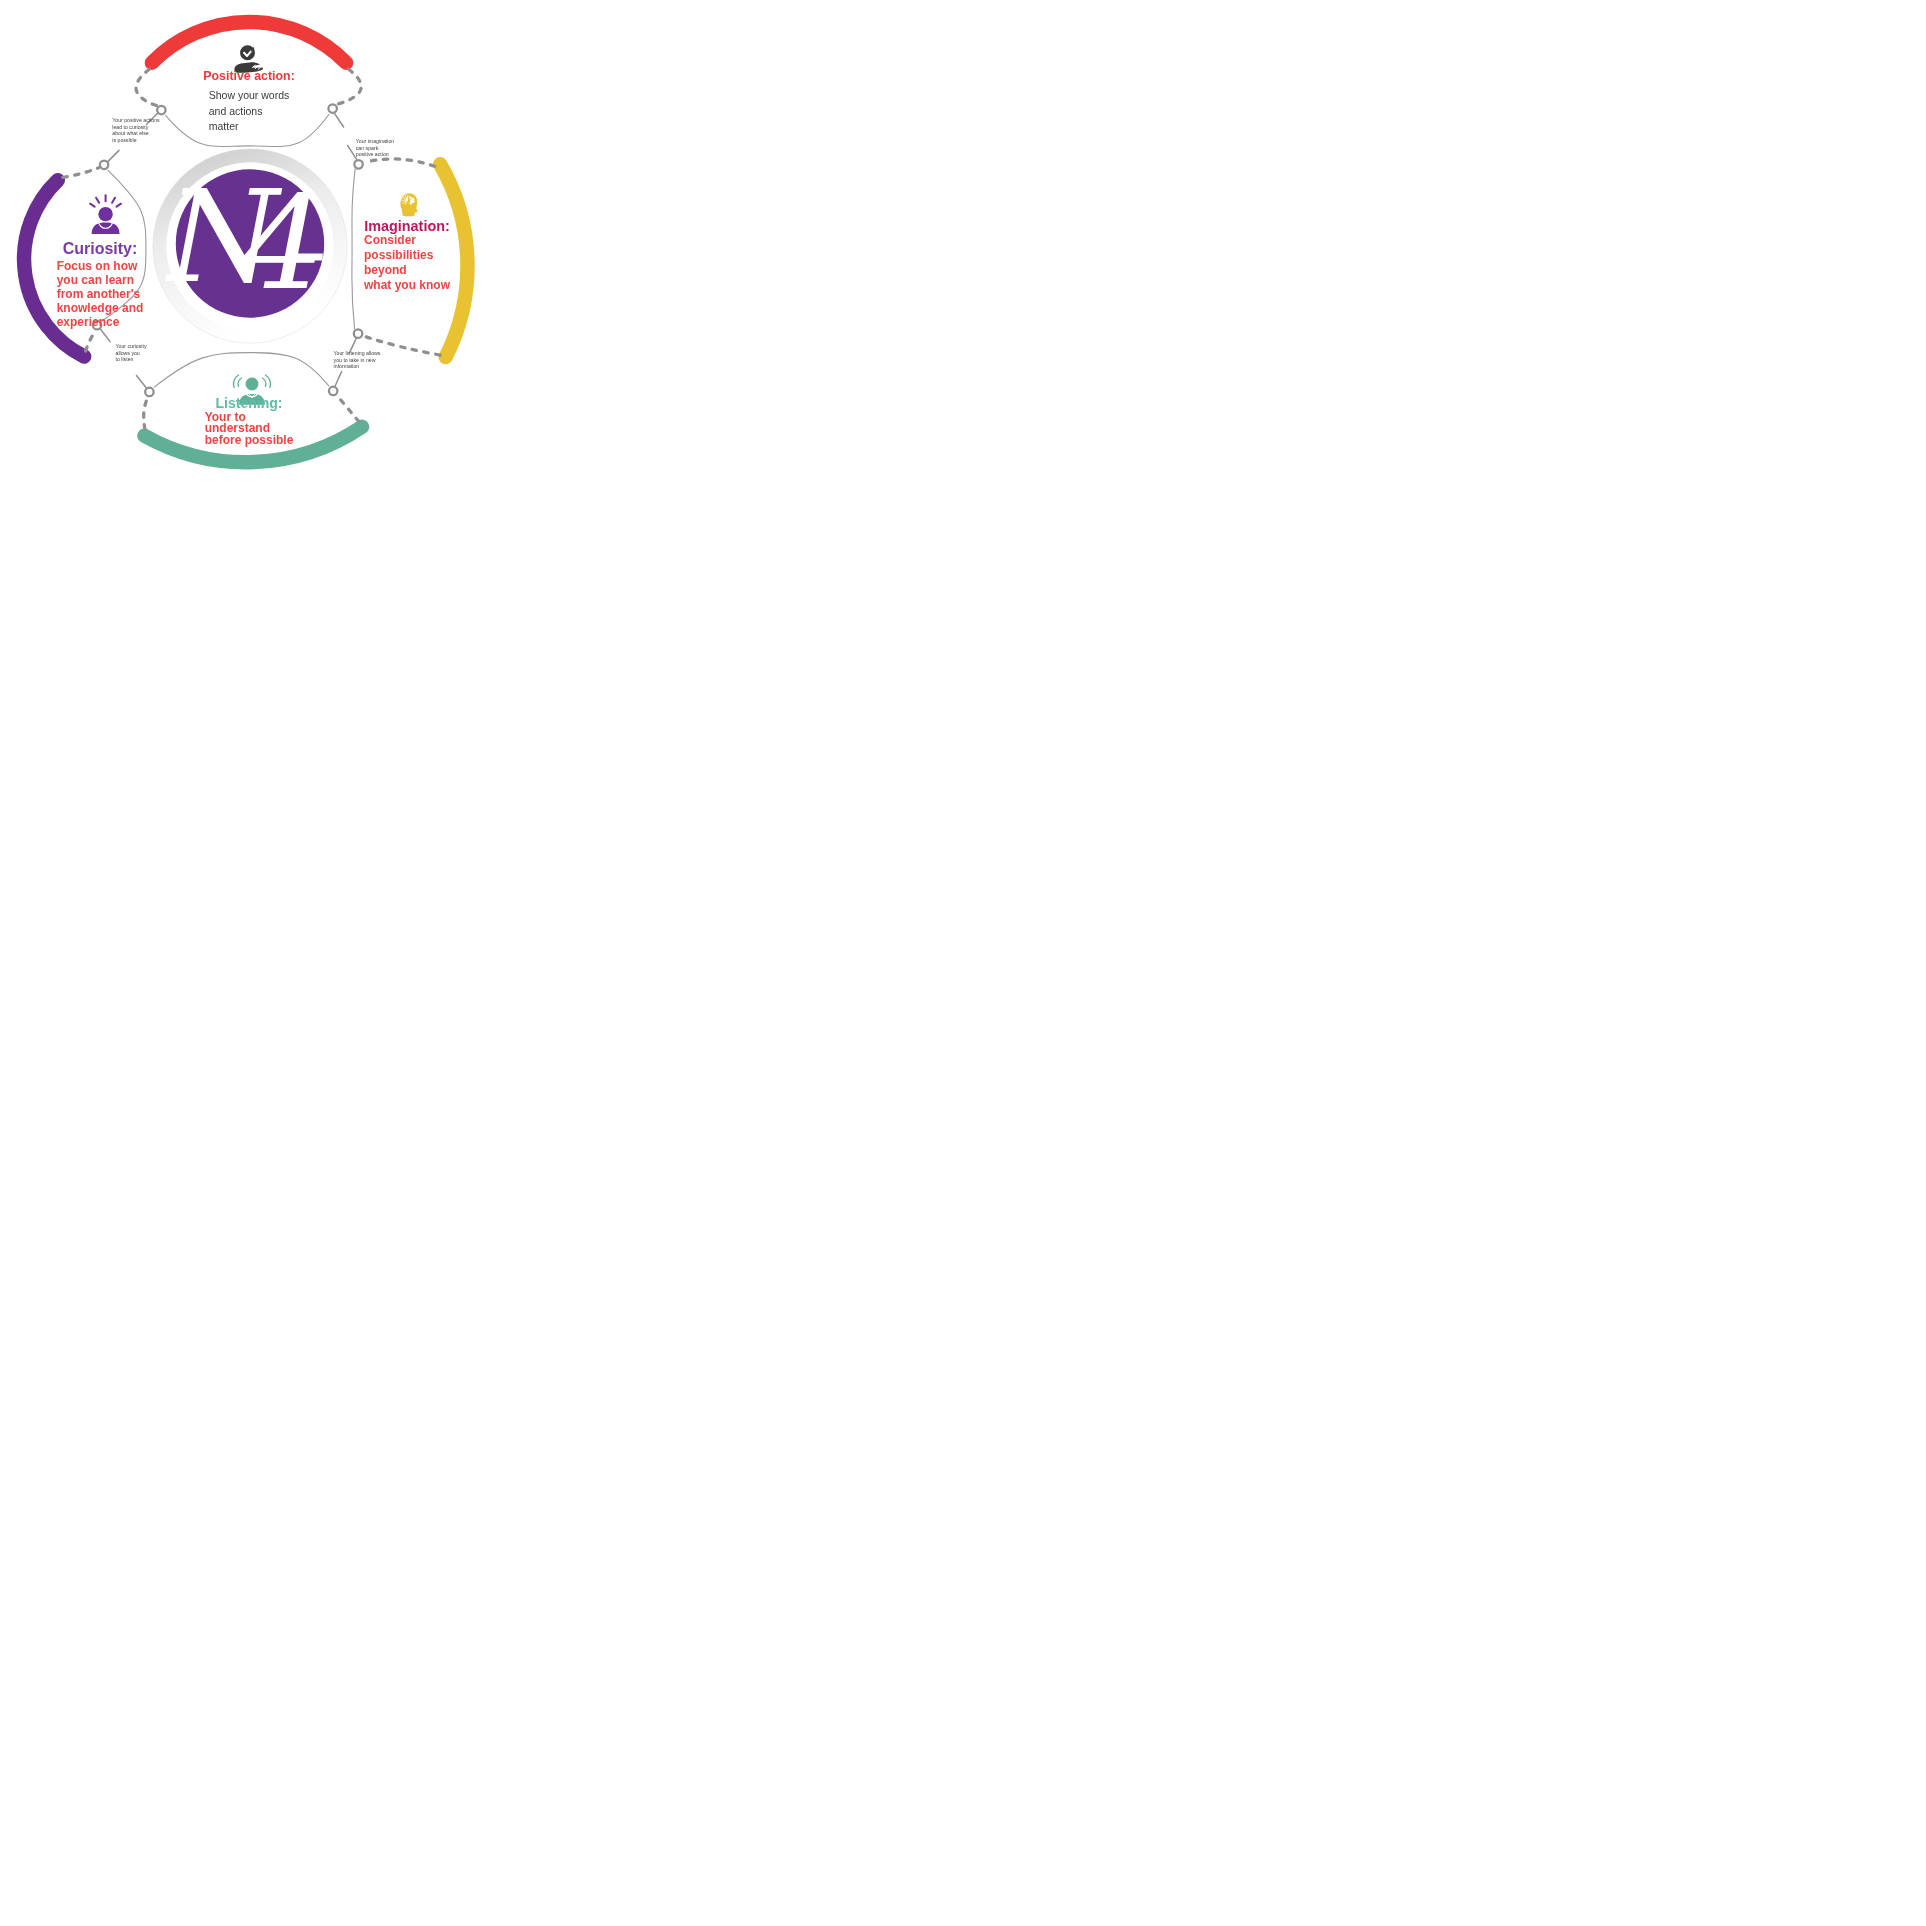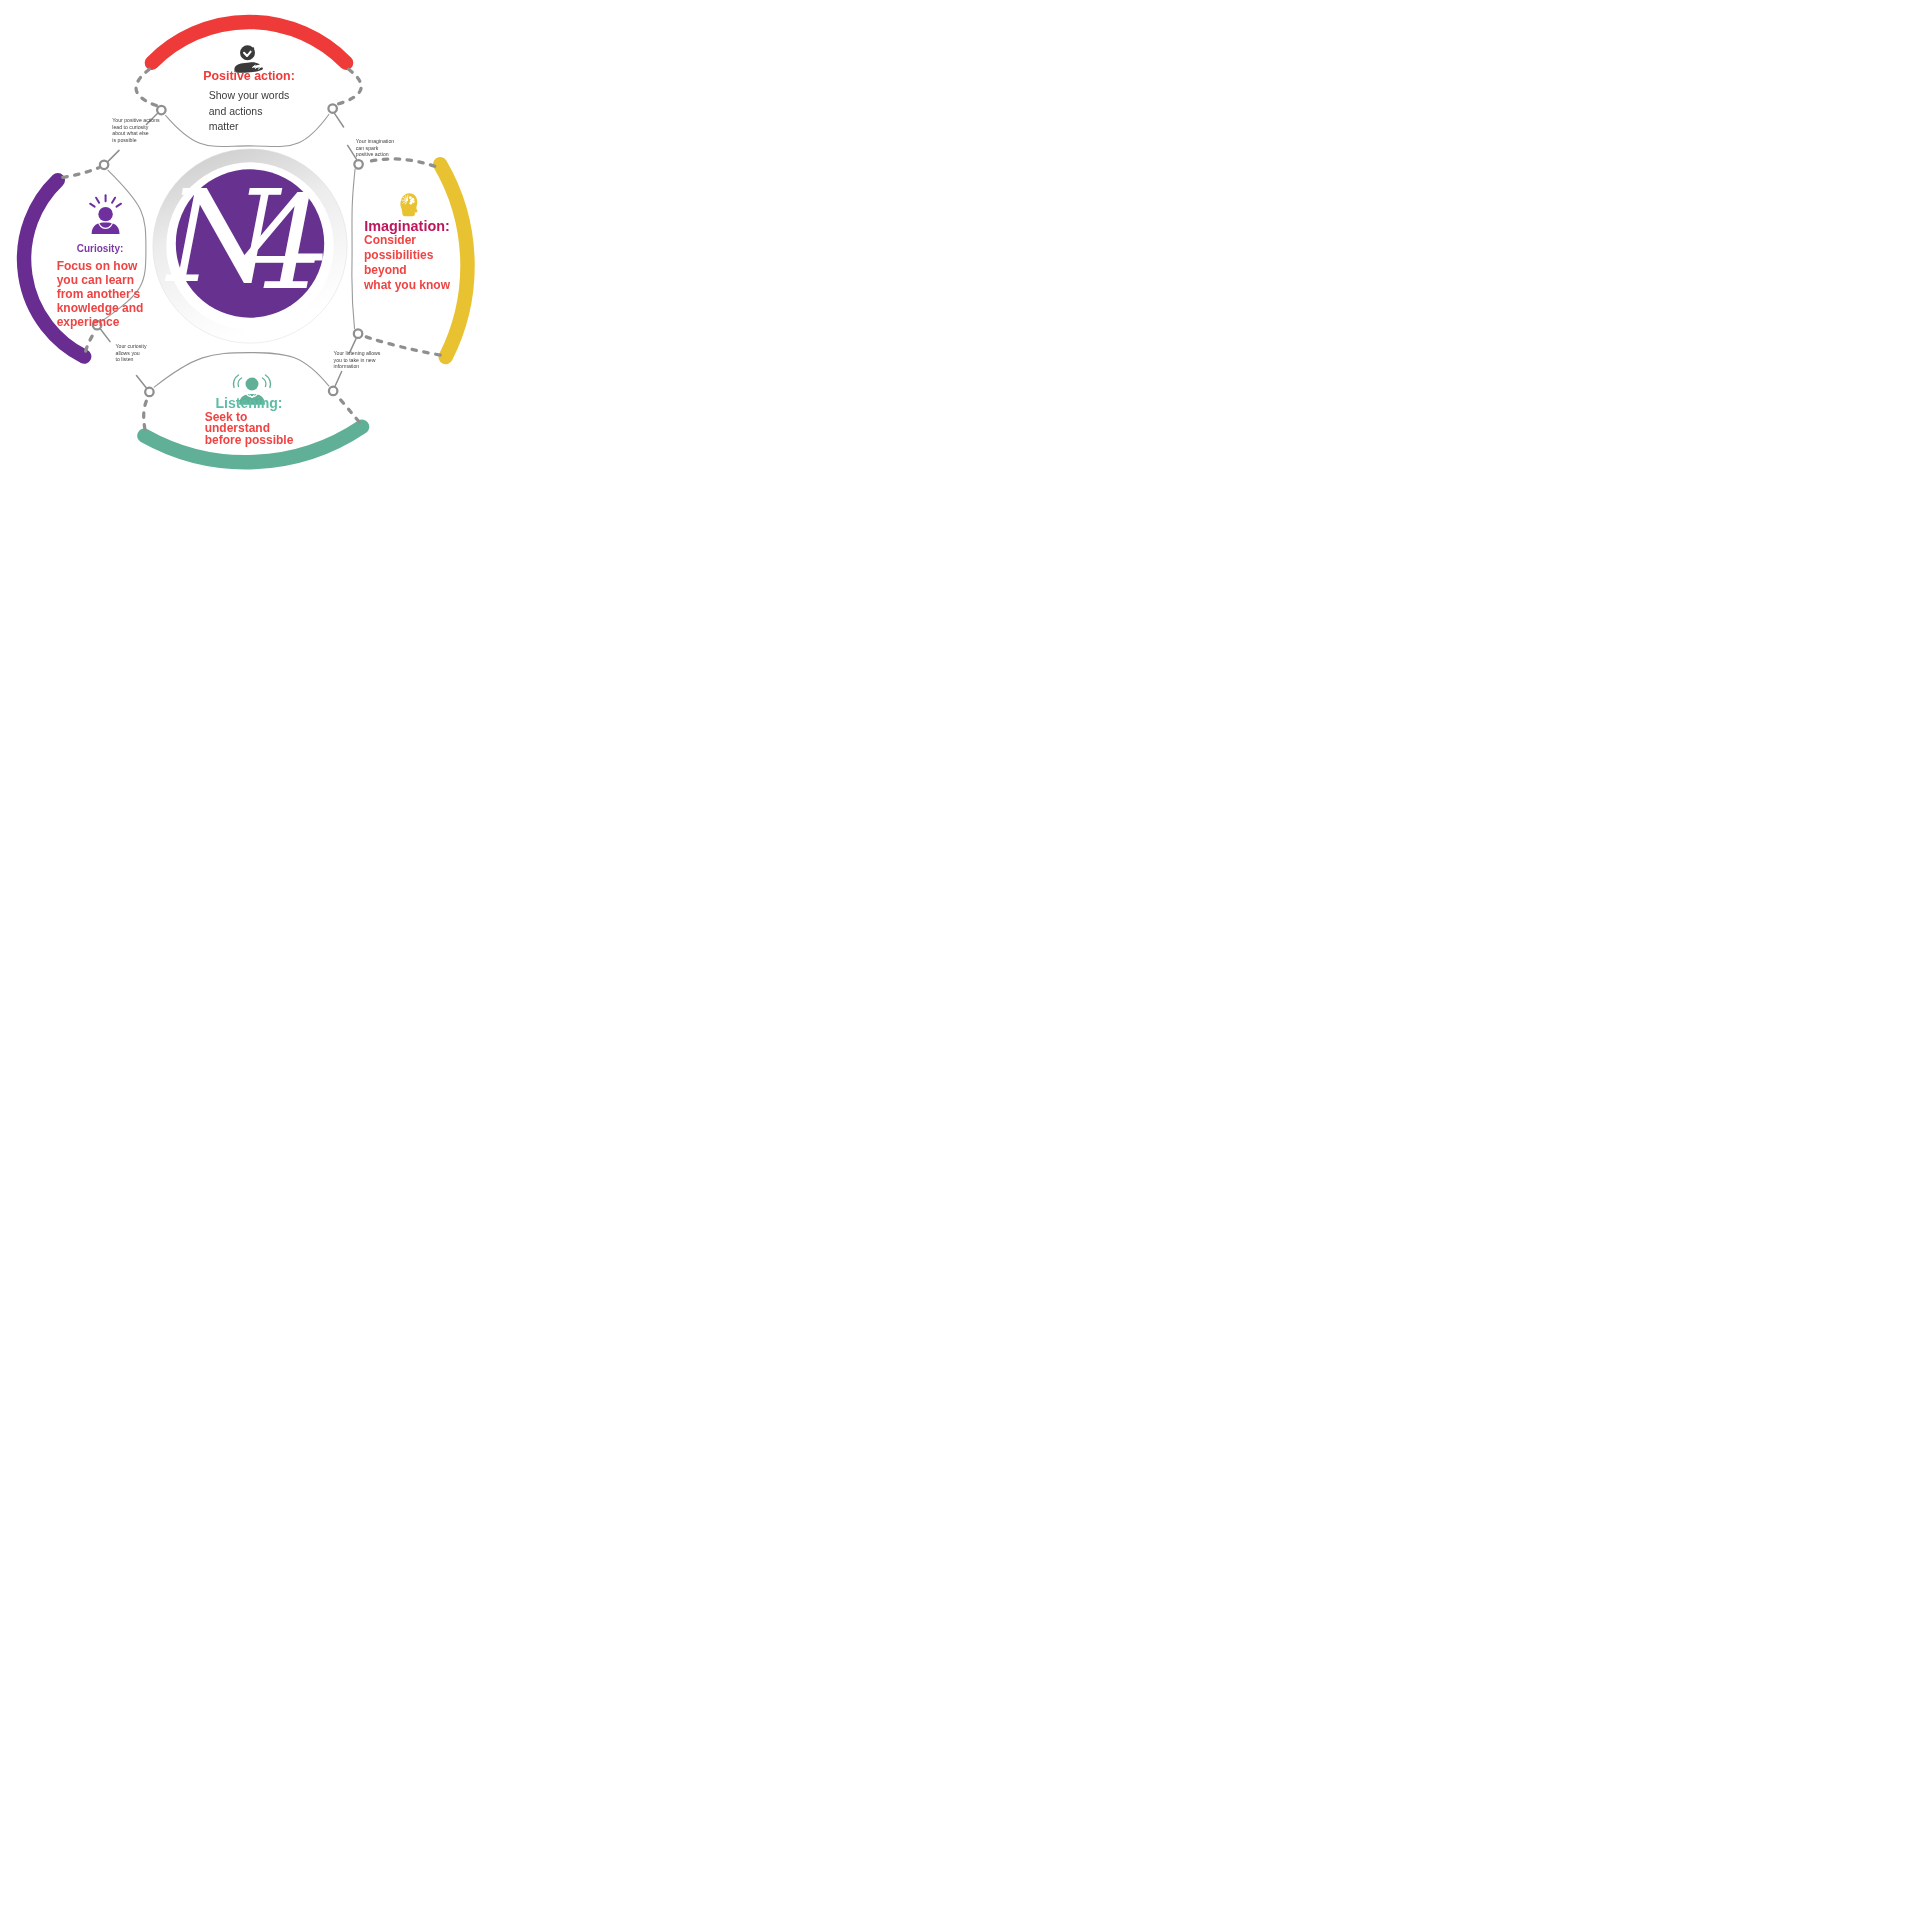--- a/index.html
+++ b/index.html
@@ -10,21 +10,21 @@
   }
   .layer{position:absolute;left:0;top:0;width:498px;height:498px;}
   .tb{position:absolute;transform:translateX(-50%);text-align:left;white-space:nowrap;}
   .qheading{font-weight:bold;}
   .qbody{color:#ef4444;font-weight:bold;}
   .qbody.light{font-weight:normal;color:#3A3A3C;}
   .conn{color:#3F3F3F;font-size:5.2px;line-height:6.7px;font-weight:normal;}
   
   .h-top{font-size:12.4px;line-height:12.4px;color:#EE3B39;}
   .b-top{font-size:10.5px;line-height:15.7px;}
-  .h-left{font-size:10px;line-height:14px;color:#7B3AA4;}
+  .h-left{font-size:16px;line-height:14px;color:#7B3AA4;}
   .b-left{font-size:12px;line-height:14px;}
   .h-right{font-size:14.4px;line-height:14.4px;color:#be185d;}
   .b-right{font-size:12px;line-height:15px;}
   .h-bottom{font-size:14px;line-height:14px;color:#5FBDA5;}
   .b-bottom{font-size:12px;line-height:11.3px;}
 </style>
 </head>
 <body>
 
 <div class="stage">
@@ -162,21 +162,21 @@
   <div class="tb qheading h-right" style="left:407px;top:219px;">Imagination:</div>
   <div class="tb qbody b-right" style="left:407px;top:233px;">
     <div>Consider</div>
     <div>possibilities</div>
     <div>beyond</div>
     <div>what you know</div>
   </div>
 
   <div class="tb qheading h-bottom" style="left:249px;top:396px;">Listening:</div>
   <div class="tb qbody b-bottom" style="left:249px;top:412px;">
-    <div>Seek to</div>
+    <div>Your to</div>
     <div>understand</div>
     <div>before possible</div>
   </div>
 
   <div class="tb qheading h-left" style="left:100px;top:242px;">Curiosity:</div>
   <div class="tb qbody b-left" style="left:100px;top:259px;">
     <div>Focus on how</div>
     <div>you can learn</div>
     <div>from another's</div>
     <div>knowledge and</div>

